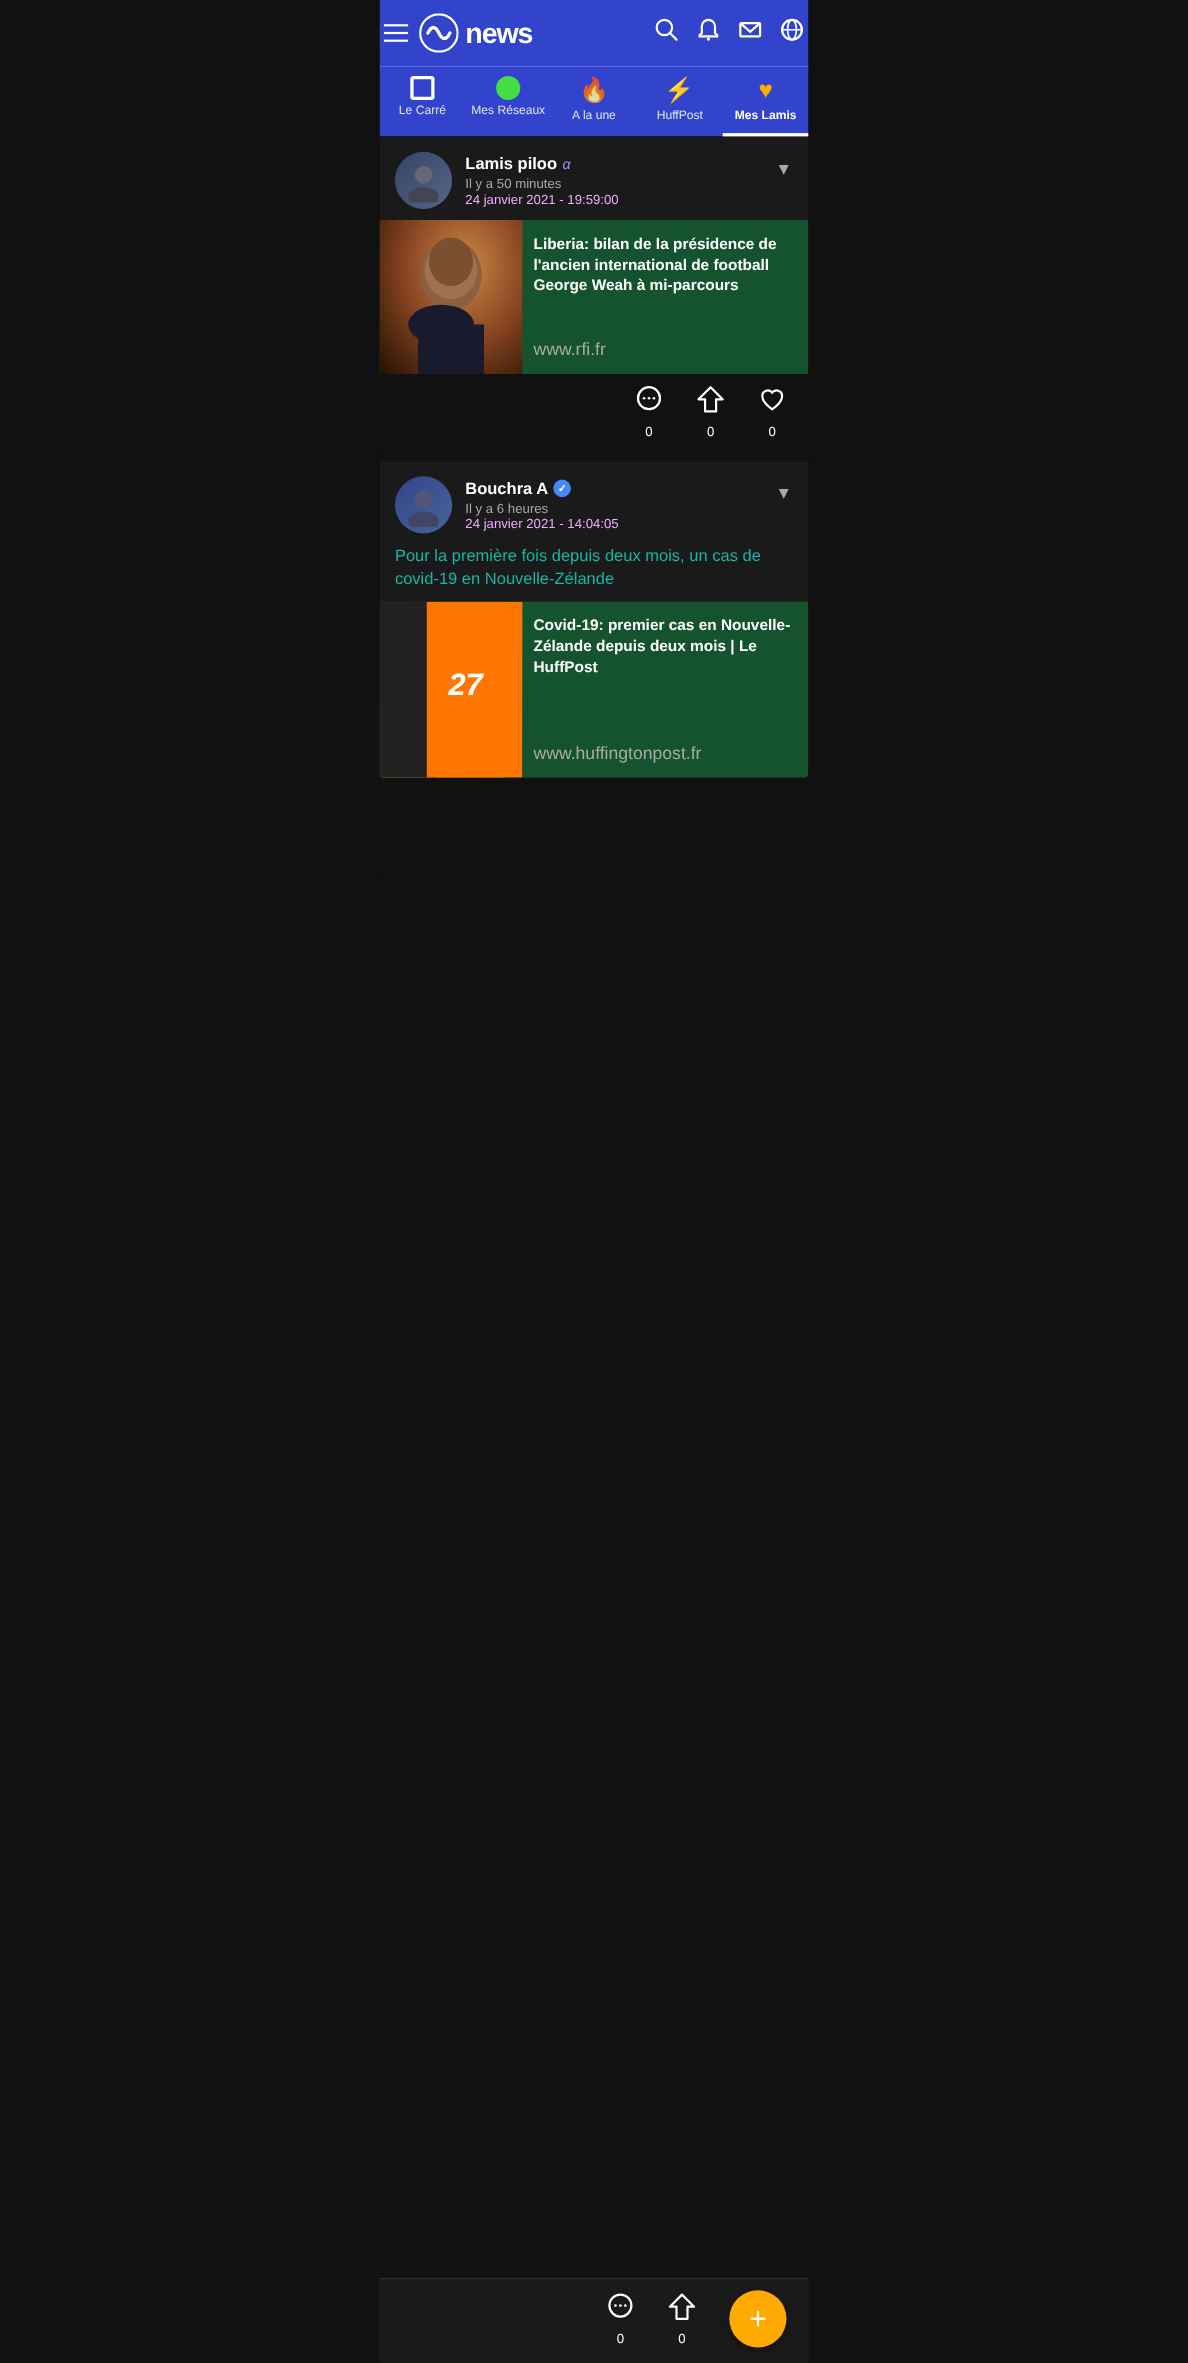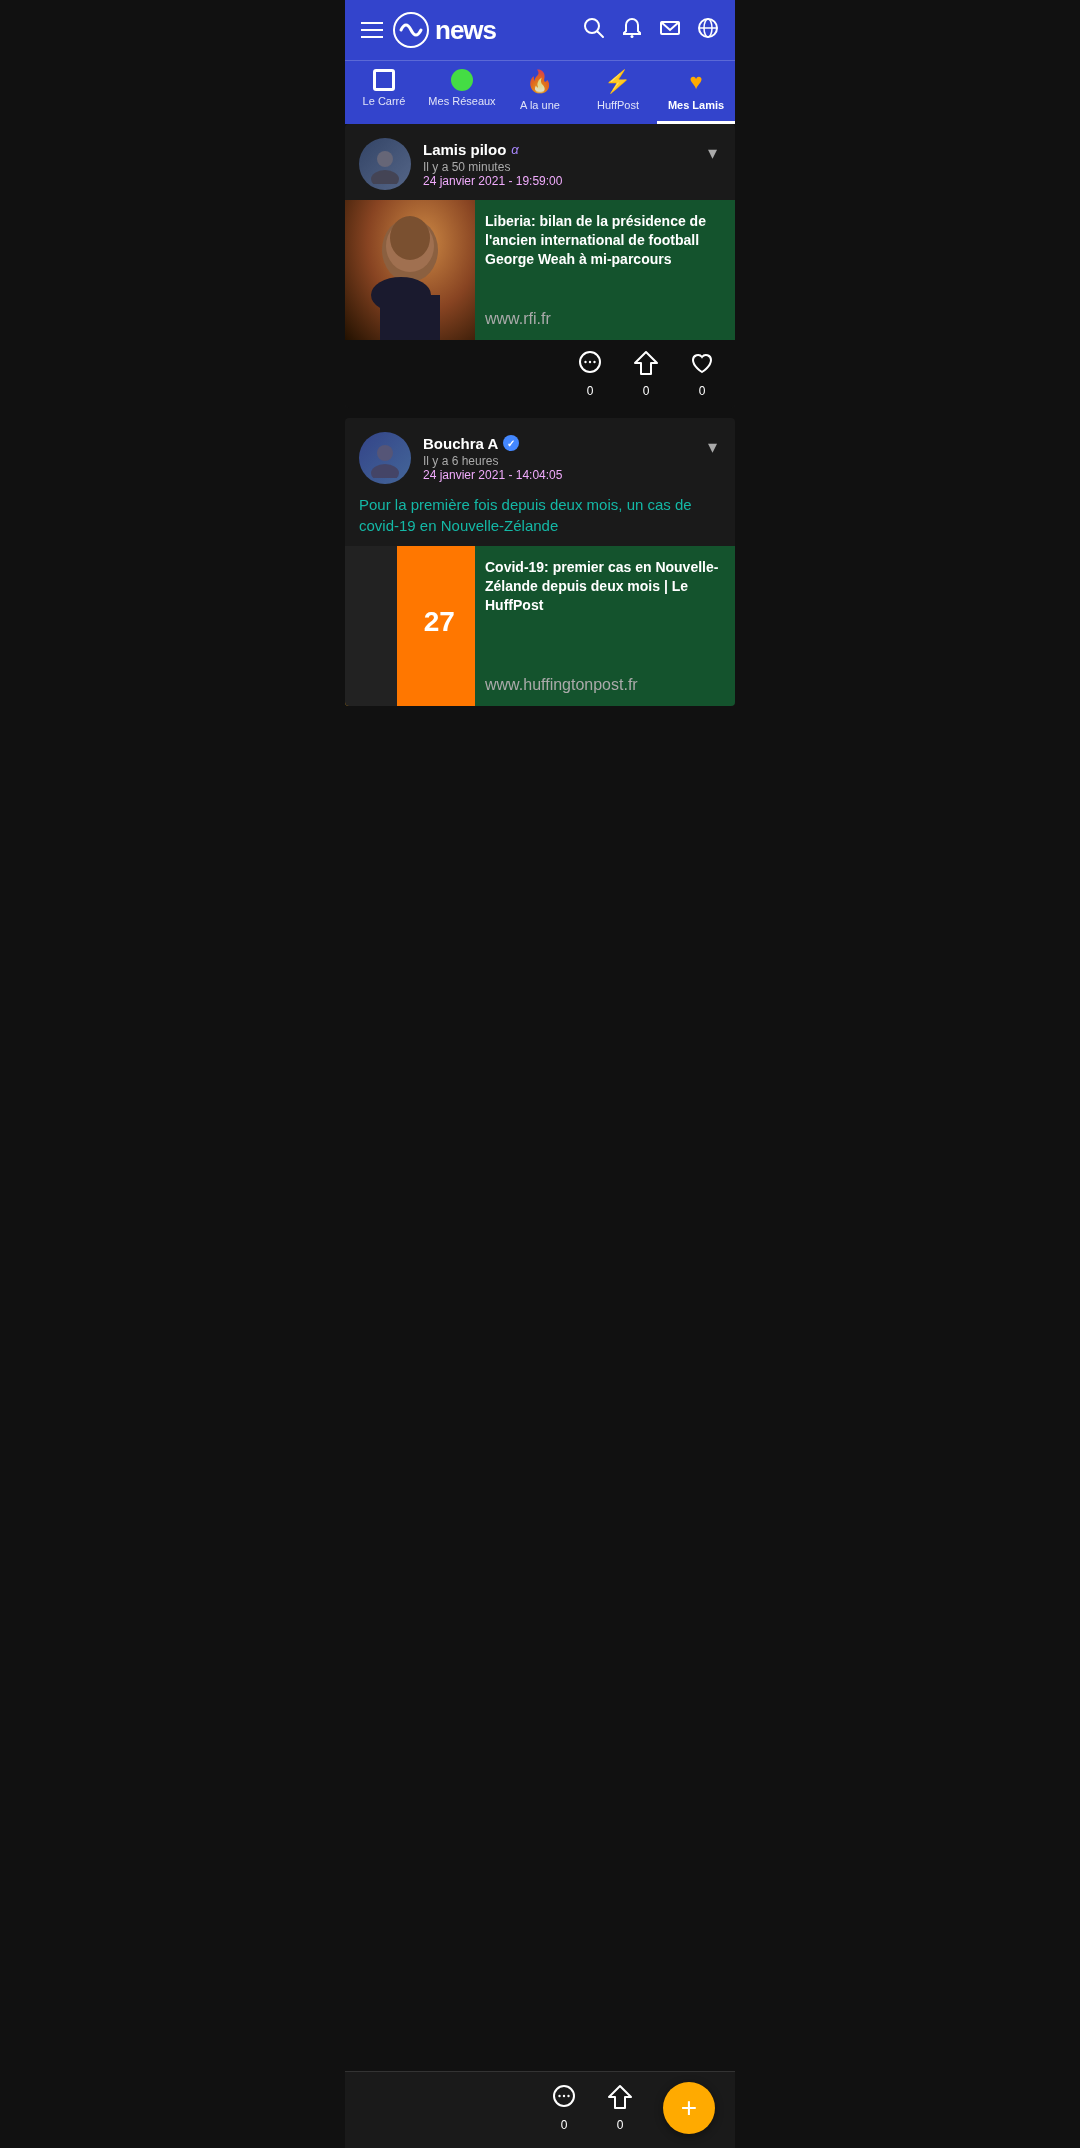--- a/index.html
+++ b/index.html
@@ -9,21 +9,21 @@
       font-family: 'Arial', sans-serif;
       width: 390px;
       margin: 0 auto;
       color: #fff;
       overflow-x: hidden;
     }
 
     
     .header {
       background: #3344cc;
-      padding: 12px 16px;
+      padding: 12px 4px;
       display: flex;
       align-items: center;
       justify-content: space-between;
     }
     .header-left {
       display: flex;
       align-items: center;
       gap: 10px;
     }
     .hamburger-icon {
@@ -515,21 +515,21 @@
         </div>
       </div>
       <div class="chevron-down">▾</div>
     </div>
 
     <div class="post-text">Pour la première fois depuis deux mois, un cas de covid-19 en Nouvelle-Zélande</div>
 
     <div class="news-link-card">
       <div class="news-link-image">
         <div class="news-link-image-inner img-nz" style="position:relative;min-height:160px;">
-          <div style="position:absolute;right:0;top:0;width:55%;height:100%;background:#ff7700;z-index:1;">
+          <div style="position:absolute;right:16px;top:0;width:55%;height:100%;background:#ff7700;z-index:1;font-style:italic;">
             <div style="color:#fff;font-size:28px;text-align:center;padding-top:60px;font-weight:bold;">27</div>
           </div>
         </div>
       </div>
       <div class="news-link-content">
         <div class="news-link-title">Covid-19: premier cas en Nouvelle-Zélande depuis deux mois | Le HuffPost</div>
         <div class="news-link-source">www.huffingtonpost.fr</div>
       </div>
     </div>
   </div>

